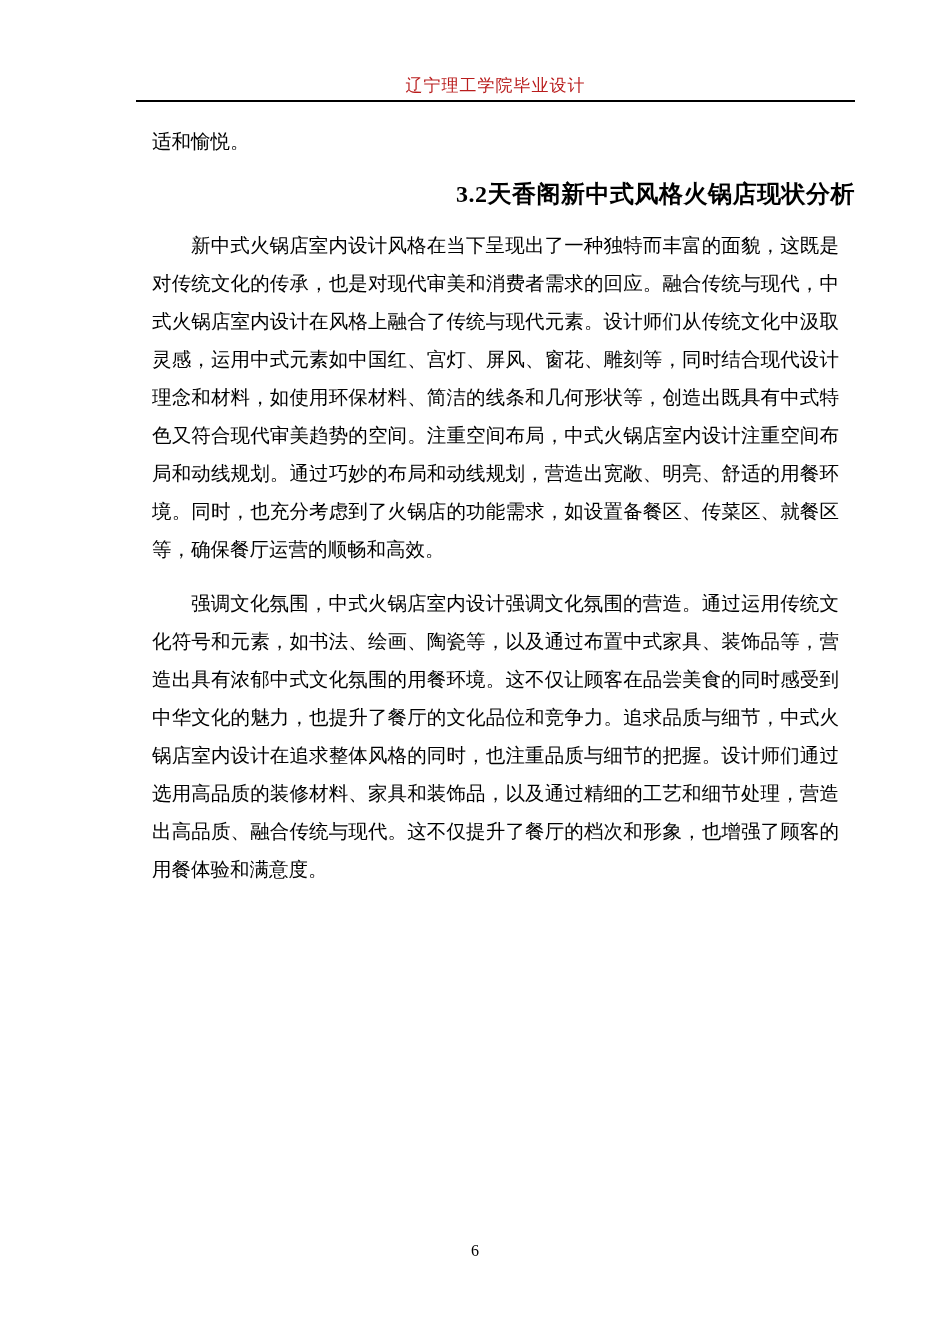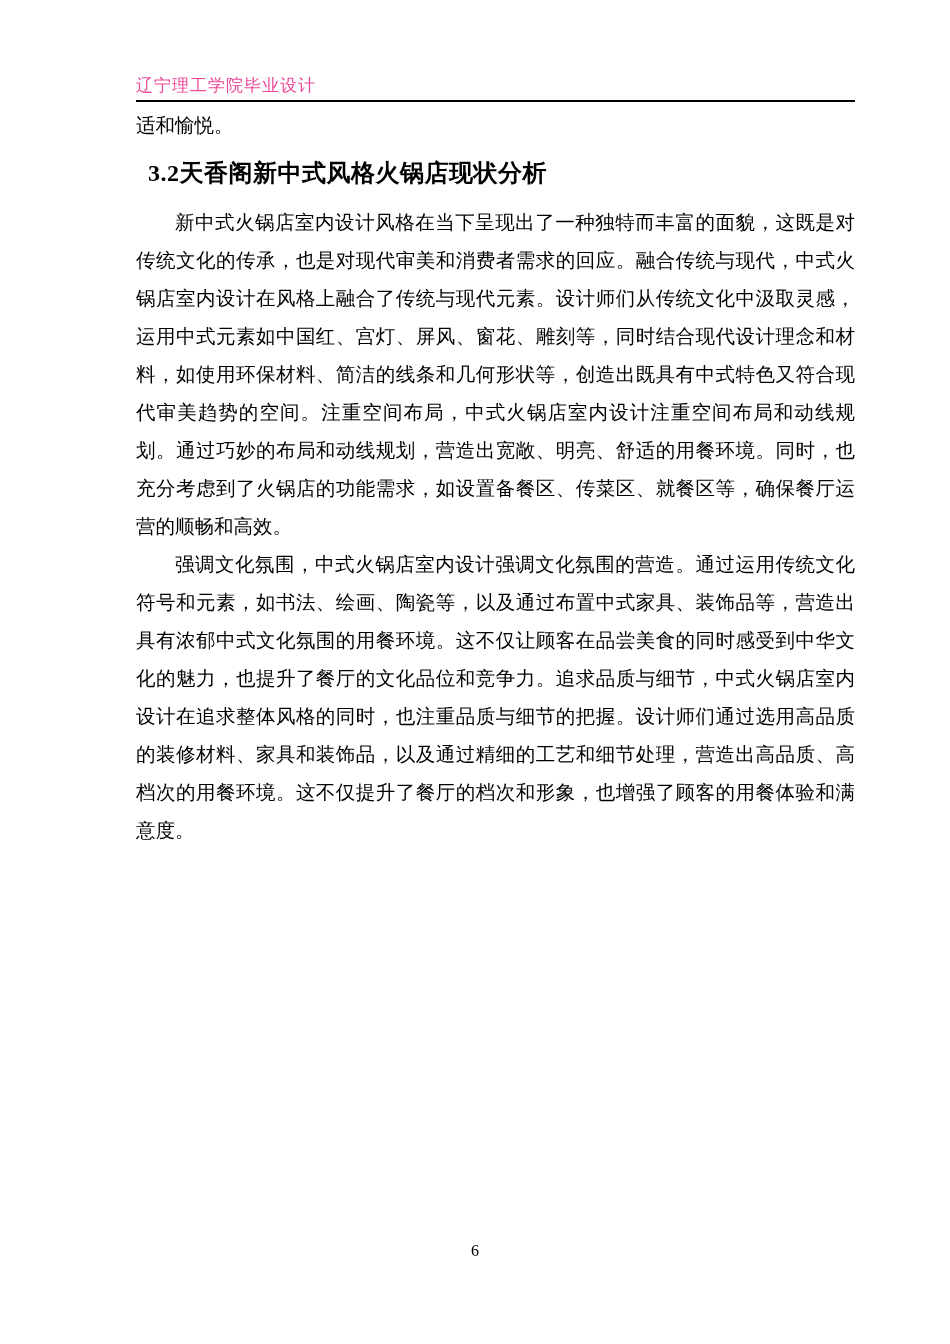--- a/index.html
+++ b/index.html
@@ -14,57 +14,57 @@
     background: #ffffff;
     font-family: "Liberation Serif", "DejaVu Serif", serif;
     color: #000000;
     overflow: hidden;
   }
   .page-header {
     position: absolute;
     top: 74px;
     left: 136px;
     width: 719px;
-    text-align: left;
+    text-align: center;
     font-size: 17px;
     letter-spacing: 1px;
-    color: #ec4899;
+    color: #b91c1c;
   }
   .header-rule {
     position: absolute;
     top: 100px;
     left: 136px;
     width: 719px;
     height: 0;
     border-top: 2px solid #000000;
   }
   .content {
     position: absolute;
     top: 107px;
     left: 136px;
     width: 719px;
   }
   p.body-para {
-    margin: 0;
+    margin: 16px;
     font-size: 19.5px;
     line-height: 38px;
     text-align: justify;
     text-indent: 2em;
     word-break: break-all;
     overflow-wrap: break-word;
   }
   p.no-indent {
     text-indent: 0;
   }
   h2.section-heading {
     margin: 11px 0 14px 12px;
     font-size: 24px;
     font-weight: bold;
     line-height: 34px;
-    text-align: left;
+    text-align: right;
     letter-spacing: 0.5px;
   }
   .page-footer {
     position: absolute;
     top: 1242px;
     left: 0;
     width: 950px;
     text-align: center;
     font-size: 16px;
     color: #000000;
@@ -81,20 +81,20 @@
 
   <div class="content">
 
     <p class="body-para no-indent">适和愉悦。</p>
 
 
     <h2 class="section-heading">3.2天香阁新中式风格火锅店现状分析</h2>
 
     <p class="body-para">新中式火锅店室内设计风格在当下呈现出了一种独特而丰富的面貌，这既是对传统文化的传承，也是对现代审美和消费者需求的回应。融合传统与现代，中式火锅店室内设计在风格上融合了传统与现代元素。设计师们从传统文化中汲取灵感，运用中式元素如中国红、宫灯、屏风、窗花、雕刻等，同时结合现代设计理念和材料，如使用环保材料、简洁的线条和几何形状等，创造出既具有中式特色又符合现代审美趋势的空间。注重空间布局，中式火锅店室内设计注重空间布局和动线规划。通过巧妙的布局和动线规划，营造出宽敞、明亮、舒适的用餐环境。同时，也充分考虑到了火锅店的功能需求，如设置备餐区、传菜区、就餐区等，确保餐厅运营的顺畅和高效。</p>
 
-    <p class="body-para">强调文化氛围，中式火锅店室内设计强调文化氛围的营造。通过运用传统文化符号和元素，如书法、绘画、陶瓷等，以及通过布置中式家具、装饰品等，营造出具有浓郁中式文化氛围的用餐环境。这不仅让顾客在品尝美食的同时感受到中华文化的魅力，也提升了餐厅的文化品位和竞争力。追求品质与细节，中式火锅店室内设计在追求整体风格的同时，也注重品质与细节的把握。设计师们通过选用高品质的装修材料、家具和装饰品，以及通过精细的工艺和细节处理，营造出高品质、高档次的用餐环境。这不仅提升了餐厅的档次和形象，也增强了顾客的用餐体验和满意度。</p>
+    <p class="body-para">强调文化氛围，中式火锅店室内设计强调文化氛围的营造。通过运用传统文化符号和元素，如书法、绘画、陶瓷等，以及通过布置中式家具、装饰品等，营造出具有浓郁中式文化氛围的用餐环境。这不仅让顾客在品尝美食的同时感受到中华文化的魅力，也提升了餐厅的文化品位和竞争力。追求品质与细节，中式火锅店室内设计在追求整体风格的同时，也注重品质与细节的把握。设计师们通过选用高品质的装修材料、家具和装饰品，以及通过精细的工艺和细节处理，营造出高品质、融合传统与现代。这不仅提升了餐厅的档次和形象，也增强了顾客的用餐体验和满意度。</p>
 
 
   </div>
 
   <div class="page-footer">6</div>
 
 </div>
 
 </body></html>

